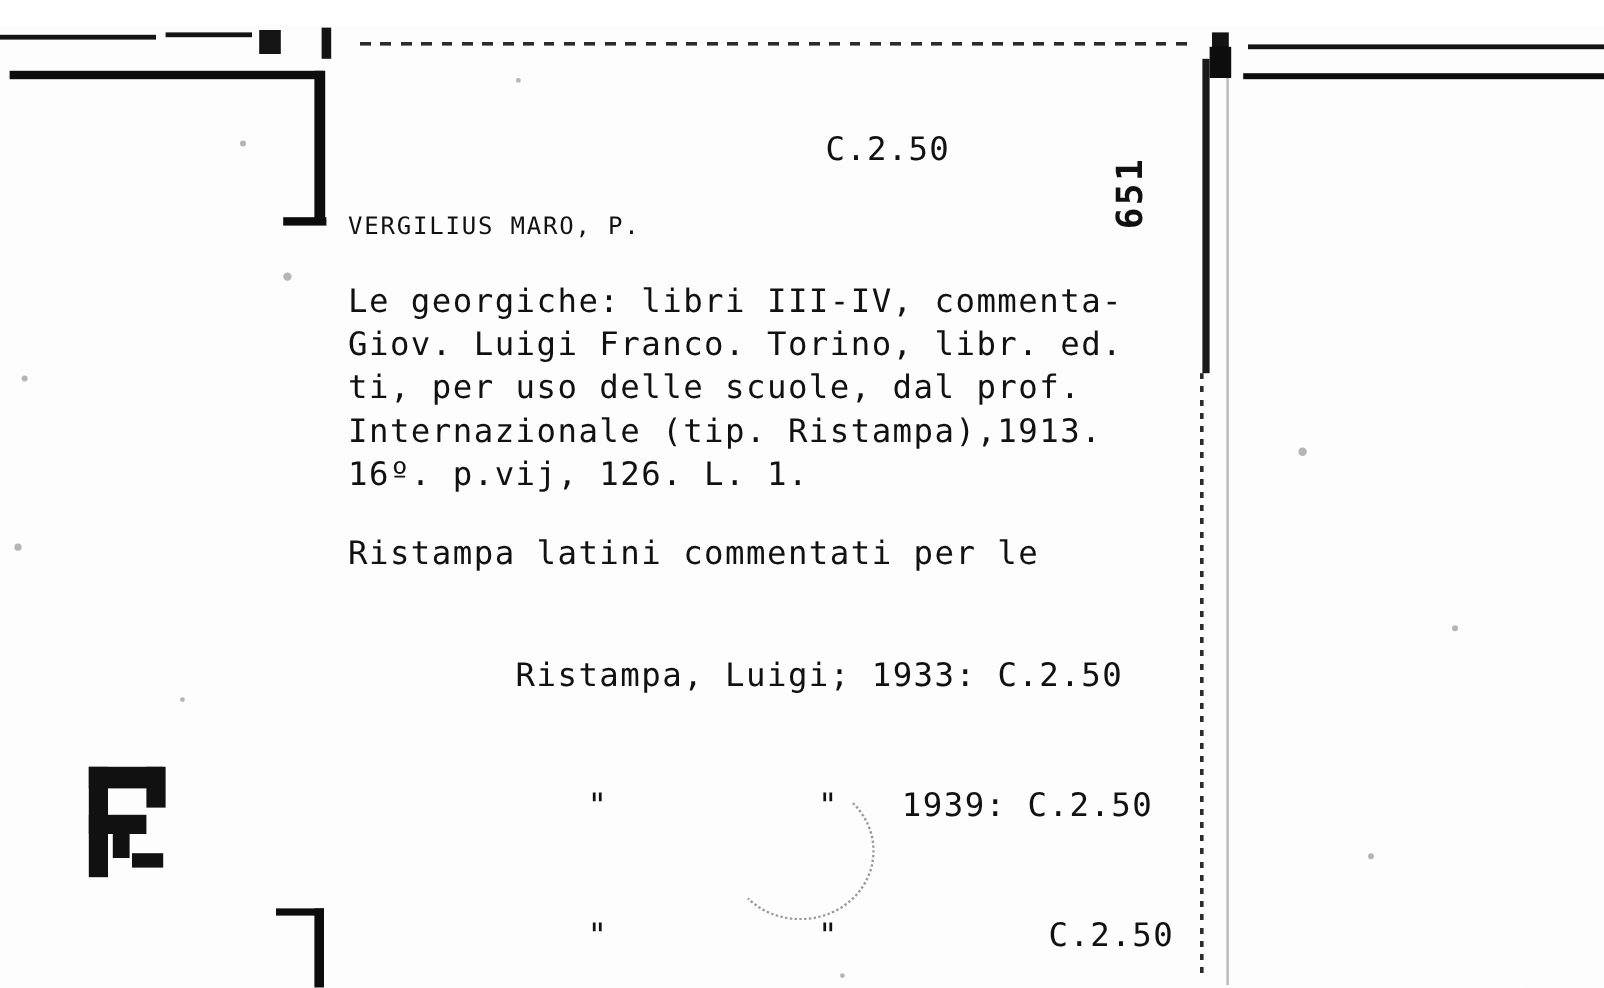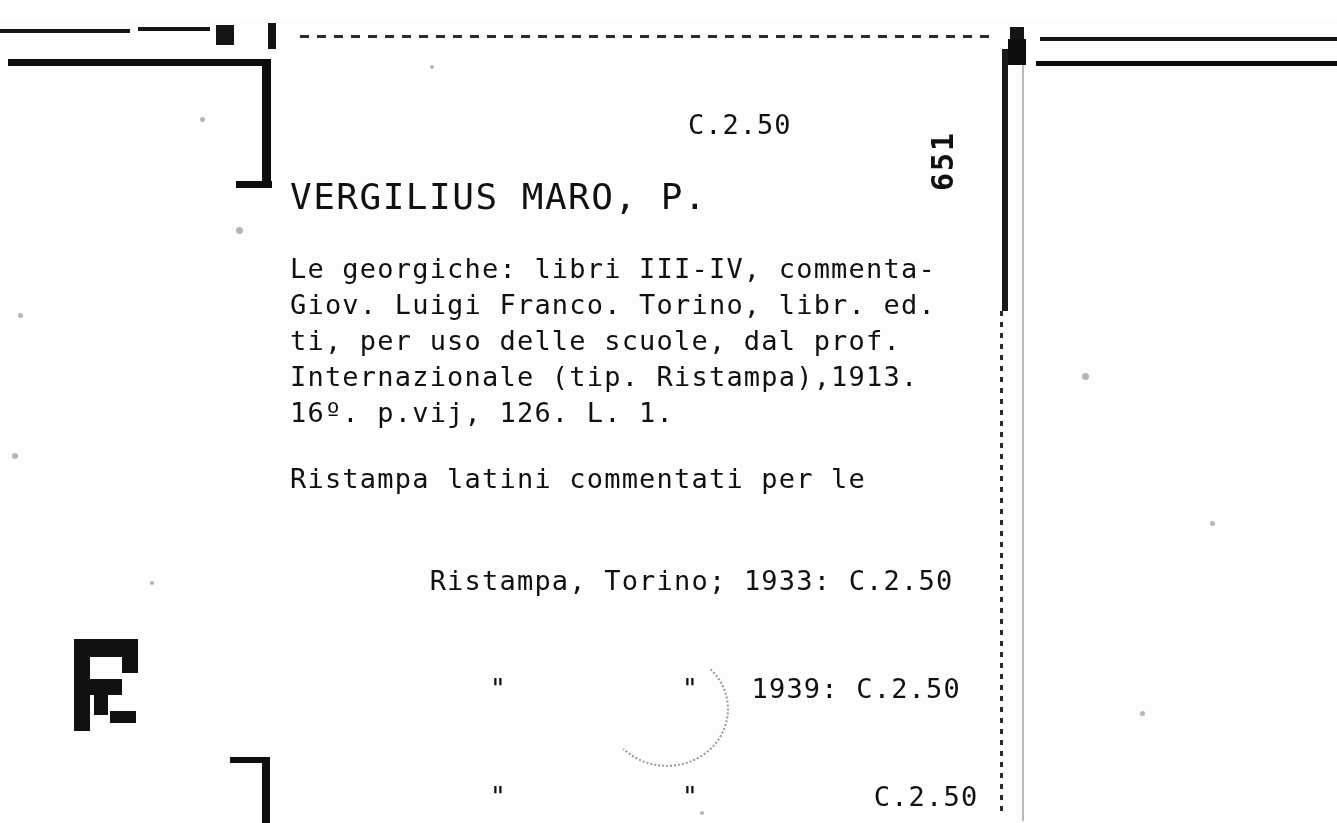--- a/index.html
+++ b/index.html
@@ -88,21 +88,21 @@
 
   .callnum {
     font-size: 27px;
     letter-spacing: 1px;
     margin-left: 398px;
     margin-bottom: 36px;
     white-space: pre;
   }
 
   .author {
-    font-size: 36px;
+    font-size: 20px;
     letter-spacing: 1.5px;
     margin-bottom: 34px;
     white-space: pre;
   }
 
   .body-line {
     font-size: 27px;
     letter-spacing: 1.2px;
     line-height: 36px;
     white-space: pre;
@@ -210,21 +210,21 @@
       <div class="body-line">Internazionale (tip. Ristampa),1913.</div>
       <div class="body-line">16º. p.vij, 126. L. 1.</div>
     </div>
 
     <div class="para">
       <div class="body-line">Ristampa latini commentati per le</div>
     </div>
 
     <div>
       <div class="reprint-line">
-        <span>Ristampa, Torino;</span><span> </span><span>1933:</span><span> </span><span>C.2.50</span>
+        <span>Ristampa, Luigi;</span><span> </span><span>1933:</span><span> </span><span>C.2.50</span>
       </div>
       <div class="reprint-line" style="margin-left:60px;">
         <span>"          "</span><span>   </span><span>1939:</span><span> </span><span>C.2.50</span>
       </div>
       <div class="reprint-line" style="margin-left:60px;">
         <span>"          "</span><span>        </span><span></span><span>  </span><span>C.2.50</span>
       </div>
     </div>
 
   </div>

